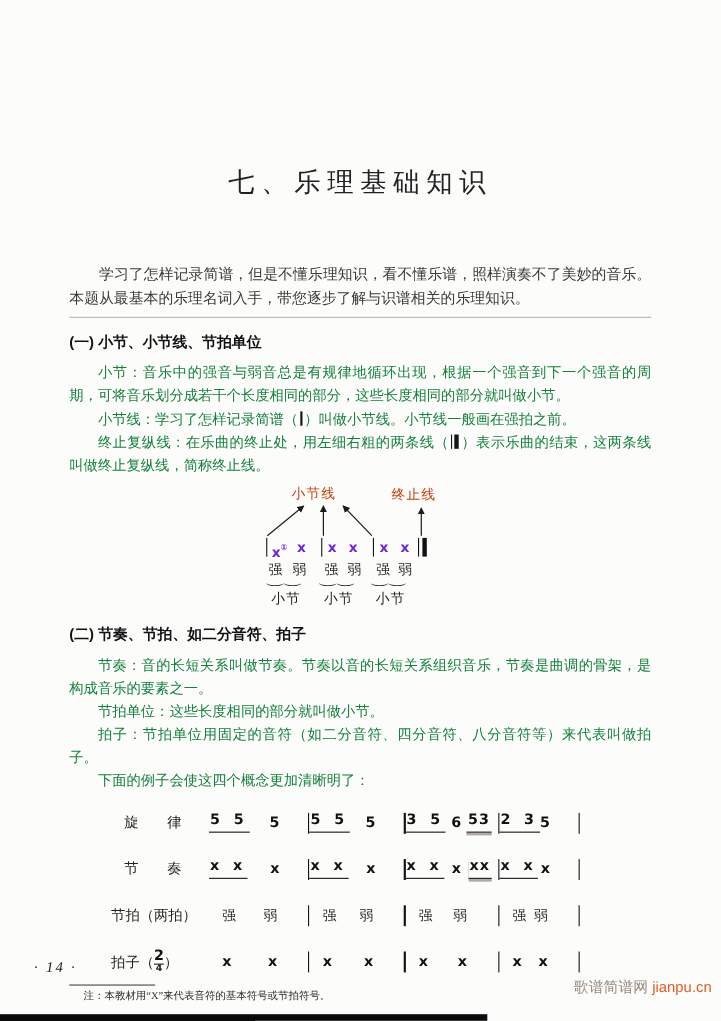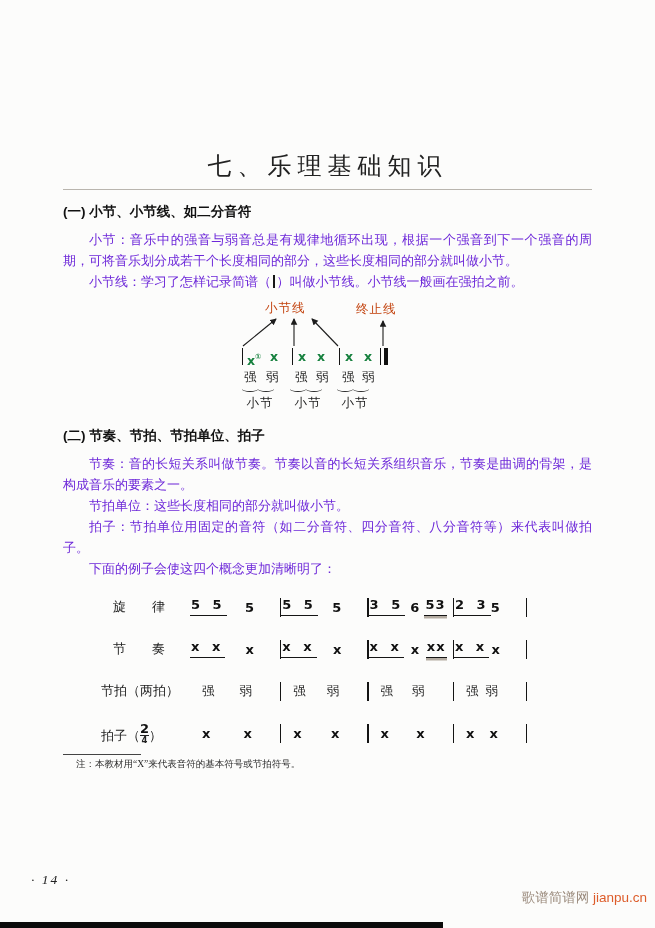--- a/index.html
+++ b/index.html
@@ -45,21 +45,21 @@
     font-size: 13.5px;
     color: #111;
   }
 
   p.body {
     margin: 8px 63px 0;
     font-size: 13px;
     line-height: 21px;
     text-align: justify;
     text-indent: 2em;
-    color: #6d28d9;
+    color: #15803d;
   }
   p.body.cont { margin-top: 0; }
 
   .inline-bar {
     display: inline-block;
     width: 1.5px; height: 13px;
     background: #161616;
     vertical-align: -2px;
     margin: 0 2px;
   }
@@ -87,21 +87,21 @@
     white-space: nowrap;
   }
   .d-label.l1 { left: 28px; top: 0; }
   .d-label.l2 { left: 119px; top: 1px; }
 
   .d-bar { position: absolute; top: 48px; width: 1.4px; height: 17px; background: #141414; }
   .d-note {
     position: absolute; top: 48px;
     font-family: "DejaVu Sans", "Liberation Sans", sans-serif;
     font-weight: bold; font-size: 12.5px; line-height: 17px;
-    color: #15803d;
+    color: #6d28d9;
   }
   .d-note sup { font-size: 7.5px; vertical-align: 6px; letter-spacing: 0; }
   .d-final { position: absolute; top: 48px; left: 143px; width: 8px; height: 17px;
     border-left: 1.6px solid #111; border-right: 4.5px solid #111; }
   .d-dyn { position: absolute; top: 69px; font-size: 12.5px; color: #222; }
   .arc { position: absolute; top: 86px; width: 16px; height: 6px;
     border-bottom: 1.3px solid #2a2a2a; border-radius: 0 0 50% 50%; }
   .d-mlabel { position: absolute; top: 95px; width: 44px; text-align: center;
     font-size: 12.5px; color: #1b1b1b; letter-spacing: 1px; }
 
@@ -157,29 +157,31 @@
   .watermark .wm-url { color: #dd5c2a; }
   .scan-bar { position: absolute; left: 0; bottom: 0; width: 443px; height: 6px; background: #0b0b0b; }
 </style>
 </head>
 <body>
 
 <div class="page">
 
   <h1 class="title">七、乐理基础知识</h1>
 
+  <p class="intro">学习了怎样记录简谱，但是不懂乐理知识，看不懂乐谱，照样演奏不了美妙的音乐。本题从最基本的乐理名词入手，带您逐步了解与识谱相关的乐理知识。</p>
 
   <hr class="divider">
 
-  <h2 class="sec-heading">(一) 小节、小节线、如二分音符</h2>
+  <h2 class="sec-heading">(一) 小节、小节线、节拍单位</h2>
 
   <p class="body">小节：音乐中的强音与弱音总是有规律地循环出现，根据一个强音到下一个强音的周期，可将音乐划分成若干个长度相同的部分，这些长度相同的部分就叫做小节。</p>
 
   <p class="body cont"><span>小节线：学习了怎样记录简谱（</span><span class="inline-bar"></span><span>）叫做小节线。小节线一般画在强拍之前。</span></p>
 
+  <p class="body cont"><span>终止复纵线：在乐曲的终止处，用左细右粗的两条线（</span><span class="inline-final"></span><span>）表示乐曲的结束，这两条线叫做终止复纵线，简称终止线。</span></p>
 
   <div class="diagram">
     <svg class="arrows" width="185" height="114" viewBox="0 0 185 114">
       <defs>
         <marker id="ah" markerWidth="8" markerHeight="8" refX="5.2" refY="3" orient="auto">
           <path d="M0,0 L6,3 L0,6 z" fill="#1c1c1c"></path>
         </marker>
       </defs>
       <g stroke="#1c1c1c" stroke-width="1.1" fill="none">
         <line x1="6" y1="46" x2="39" y2="19" marker-end="url(#ah)"></line>
@@ -215,21 +217,21 @@
     <span class="arc" style="left:53px"></span>
     <span class="arc" style="left:69px"></span>
     <span class="arc" style="left:100px"></span>
     <span class="arc" style="left:116px"></span>
 
     <span class="d-mlabel" style="left:1px">小节</span>
     <span class="d-mlabel" style="left:49px">小节</span>
     <span class="d-mlabel" style="left:96px">小节</span>
   </div>
 
-  <h2 class="sec-heading">(二) 节奏、节拍、节拍单位、拍子</h2>
+  <h2 class="sec-heading">(二) 节奏、节拍、如二分音符、拍子</h2>
 
   <p class="body">节奏：音的长短关系叫做节奏。节奏以音的长短关系组织音乐，节奏是曲调的骨架，是构成音乐的要素之一。</p>
   <p class="body cont">节拍单位：这些长度相同的部分就叫做小节。</p>
   <p class="body cont">拍子：节拍单位用固定的音符（如二分音符、四分音符、八分音符等）来代表叫做拍子。</p>
   <p class="body cont">下面的例子会使这四个概念更加清晰明了：</p>
 
   <div class="example">
 
     <div class="ex-row">
       <div class="ex-label pl">旋　　律</div>

